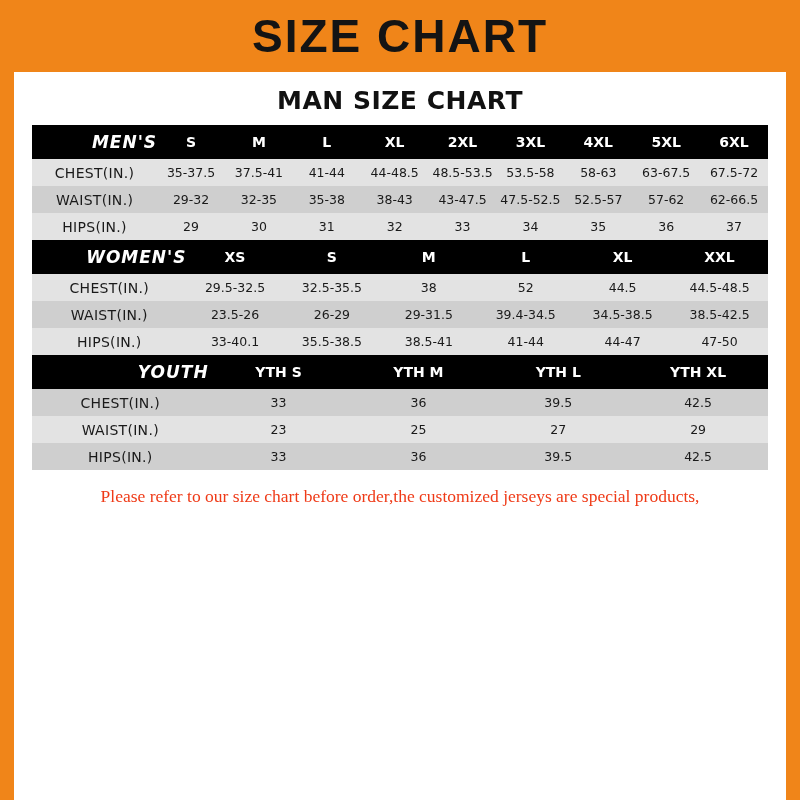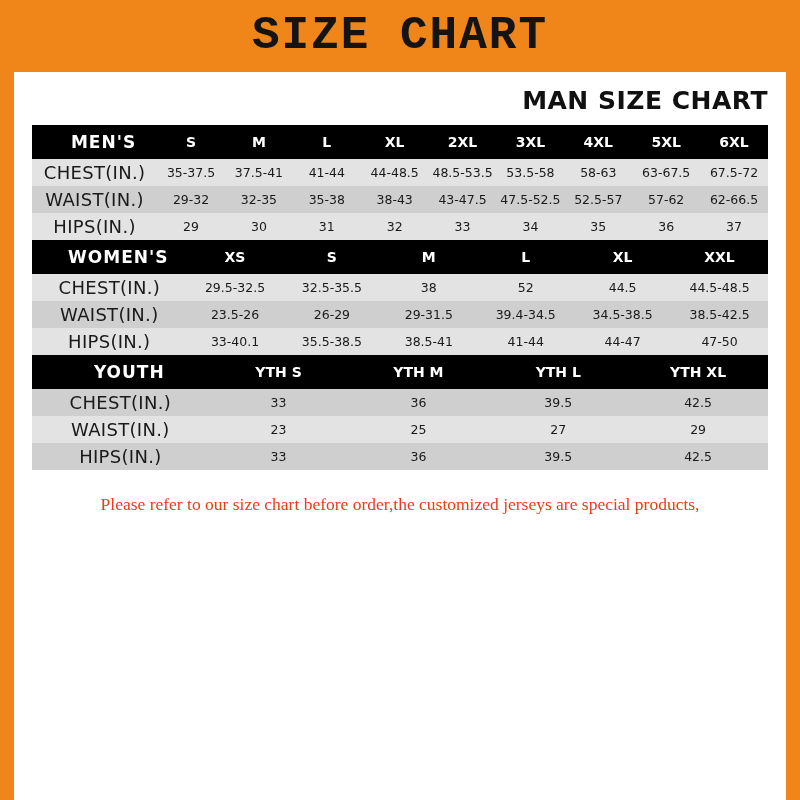--- a/index.html
+++ b/index.html
@@ -24,32 +24,32 @@
   }
   .header-banner {
     background: #f08519;
     height: 72px;
     display: flex;
     align-items: center;
     justify-content: center;
     margin: 0 -14px;
   }
   .header-banner .title {
-    font-family: Liberation Mono, monospace;
+    font-family: Liberation Sans, sans-serif;
     font-weight: bold;
     font-size: 46px;
     letter-spacing: 2px;
     color: #141414;
   }
   .content {
     padding: 0 18px;
     box-sizing: border-box;
   }
   .section-title {
-    text-align: right;
+    text-align: center;
     font-family: "DejaVu Sans", sans-serif;
     font-weight: bold;
     font-size: 25px;
     color: #111111;
     letter-spacing: 0.5px;
     margin: 14px 0 10px 0;
   }
   table.size-table {
     width: 100%;
     border-collapse: collapse;
@@ -67,43 +67,44 @@
     white-space: nowrap;
   }
   table.size-table thead th {
     background: #000000;
     color: #ffffff;
     font-weight: bold;
     height: 34px;
     font-size: 14px;
   }
   table.size-table thead th.corner {
-    text-align: center;
+    text-align: right;
     padding-left: 18px;
     font-size: 17px;
     letter-spacing: 1px;
+    font-style: italic;
   }
   table.size-table tbody tr.light td {
     background: #e3e3e3;
   }
   table.size-table tbody tr.dark td {
     background: #cfcfcf;
   }
   table.size-table tbody td.rowlabel {
     text-align: center;
-    font-size: 18px;
+    font-size: 14px;
     letter-spacing: 0.3px;
   }
   
   .men col.c0 { width: 17%; }
   .women col.c0 { width: 21%; }
   .youth col.c0 { width: 24%; }
 
   .footer-note {
-    margin-top: 22px;
+    margin-top: 14px;
     padding: 0 4px;
     text-align: center;
     color: #ef3a17;
     font-family: "Liberation Serif", serif;
     font-size: 17.5px;
     line-height: 1.45;
   }
   .footer-note .line {
     display: block;
   }

